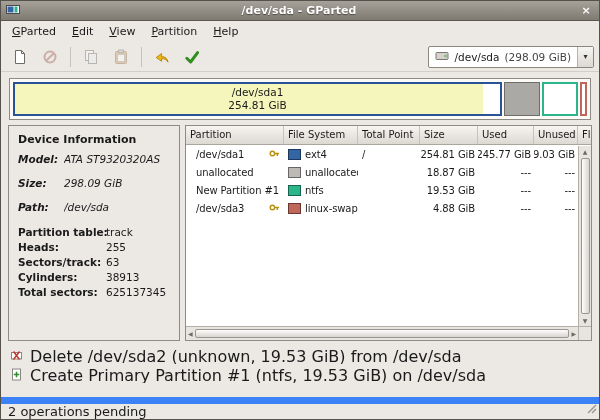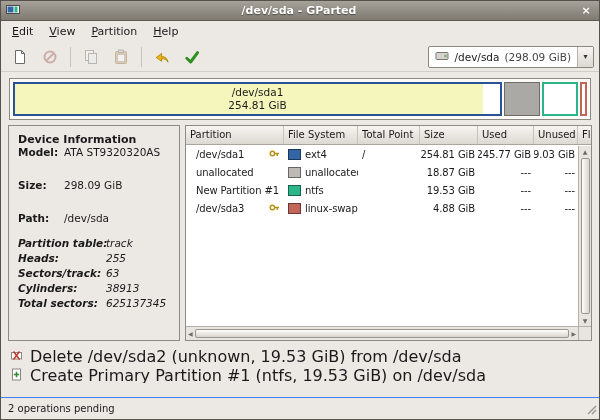--- a/index.html
+++ b/index.html
@@ -43,23 +43,23 @@
   .diskbar { flex:none; height:42px; margin:6px 8px 5px; border:1px solid #8e8a84; background:#fbfaf7; padding:3px; display:flex; }
   .seg { height:100%; display:flex; flex-direction:column; align-items:center; justify-content:center; font-size:10.5px; line-height:1.25; overflow:hidden; white-space:nowrap; }
   .seg + .seg { margin-left:2px; }
   .seg-sda1   { flex:0 0 85.2%; border:2px solid #2a5296; background:linear-gradient(90deg,#f5f6bb 0 96.4%,#ffffff 96.4%); }
   .seg-unalloc{ flex:0 0 6.2%;  border:1px solid #6f6d6a; background:#aba9a6; }
   .seg-ntfs   { flex:0 0 6.4%;  border:2px solid #2bb58a; background:#ffffff; }
   .seg-swap   { flex:1 1 auto;  border:2px solid #c1665a; background:#ffffff; }
   
   .main { flex:1; display:flex; gap:5px; padding:0 7px; min-height:0; }
   .info-panel { flex:none; width:172px; border:1px solid #8e8a84; background:#ece9e5; padding:7px 9px; font-size:10.5px; overflow:hidden; }
-  .info-title { font-weight:bold; font-size:11px; }
-  .info-grid1 { display:grid; grid-template-columns:46px 1fr; row-gap:21px; margin-bottom:13px; }
-  .info-grid2 { display:grid; grid-template-columns:88px 1fr; row-gap:3px;font-style:italic; }
+  .info-title { font-weight:bold; font-size:11px; margin-bottom:7px; }
+  .info-grid1 { display:grid; grid-template-columns:46px 1fr; row-gap:12px; margin-bottom:13px;font-style:italic; }
+  .info-grid2 { display:grid; grid-template-columns:88px 1fr; row-gap:3px; }
   .ilabel { font-weight:bold; white-space:nowrap; }
   .ivalue { white-space:nowrap; overflow:hidden; }
   .table-panel { flex:1; border:1px solid #8e8a84; background:#fff; position:relative; overflow:hidden; display:flex; flex-direction:column; }
   .thead { flex:none; height:19px; display:flex; background:linear-gradient(#f7f5f2,#dcd8d2); border-bottom:1px solid #aaa69f; font-size:10px; }
   .th { padding:3px 4px 0; border-right:1px solid #c6c2bc; overflow:hidden; white-space:nowrap; }
   .c-part{width:98px; flex:none;} .c-fs{width:74px; flex:none;} .c-mp{width:62px; flex:none;}
   .c-size{width:58px; flex:none;} .c-used{width:56px; flex:none;} .c-unused{width:44px; flex:none;}
   .c-flags{flex:1; border-right:none;}
   .rows { flex:none; }
   .row { display:flex; height:18px; align-items:center; font-size:10px; letter-spacing:-0.1px; background:#fff; width:392px; }
@@ -74,21 +74,21 @@
   .vscroll { position:absolute; top:20px; right:0; bottom:14px; width:13px; background:#e8e5e0; border-left:1px solid #b3afa9; display:flex; flex-direction:column; align-items:center; font-size:6px; color:#6d6a66; }
   .vthumb { flex:1; width:9px; margin:1px 0; background:linear-gradient(90deg,#fdfdfc,#d8d4cf); border:1px solid #9a968f; border-radius:2px; }
   .hscroll { position:absolute; left:0; right:13px; bottom:0; height:14px; background:#e8e5e0; border-top:1px solid #b3afa9; display:flex; align-items:center; font-size:6px; color:#6d6a66; padding:0 2px; gap:2px; }
   .hthumb { flex:1; height:9px; background:linear-gradient(#fdfdfc,#d8d4cf); border:1px solid #9a968f; border-radius:2px; }
   .scroll-corner { position:absolute; right:0; bottom:0; width:13px; height:14px; background:#e8e5e0; border-top:1px solid #b3afa9; border-left:1px solid #b3afa9; }
   .sarrow { padding:2px 0; }
   
   .ops { flex:none; height:56px; padding:7px 9px 0; display:flex; flex-direction:column; gap:3px; }
   .op-row { display:flex; align-items:center; gap:7px; height:16px; font-size:16px; white-space:nowrap; overflow:hidden; }
   
-  .statusbar { flex:none; height:22px; border-top:1px solid #3b82f6; display:flex; align-items:center; padding:0 7px; font-size:10px; position:relative; }
+  .statusbar { flex:none; height:22px; border-top:7px solid #3b82f6; display:flex; align-items:center; padding:0 7px; font-size:13px; position:relative; }
   .grip { position:absolute; right:1px; bottom:1px; }
 </style>
 </head>
 <body>
 
 <div class="window">
 
   <div class="titlebar">
     <span>
       <svg width="14" height="13" viewBox="0 0 14 13">
@@ -97,20 +97,21 @@
           <rect x="8.5" y="3.5" width="3" height="6" fill="#2bb58a"></rect>
         </svg>
     </span>
     <span class="title-text">/dev/sda - GParted</span>
     <span class="close-btn">
         <span>×</span>
       </span>
   </div>
 
   <div class="menubar">
+    <span class="menu-item">GParted</span>
     <span class="menu-item">Edit</span>
     <span class="menu-item">View</span>
     <span class="menu-item">Partition</span>
     <span class="menu-item">Help</span>
   </div>
 
   <div class="toolbar">
     <span class="tbtn">
       <svg width="16" height="16" viewBox="0 0 16 16">
           <path d="M3.5 1.5 H9.5 L12.5 4.5 V14.5 H3.5 Z" fill="#ffffff" stroke="#6e6a64"></path>

